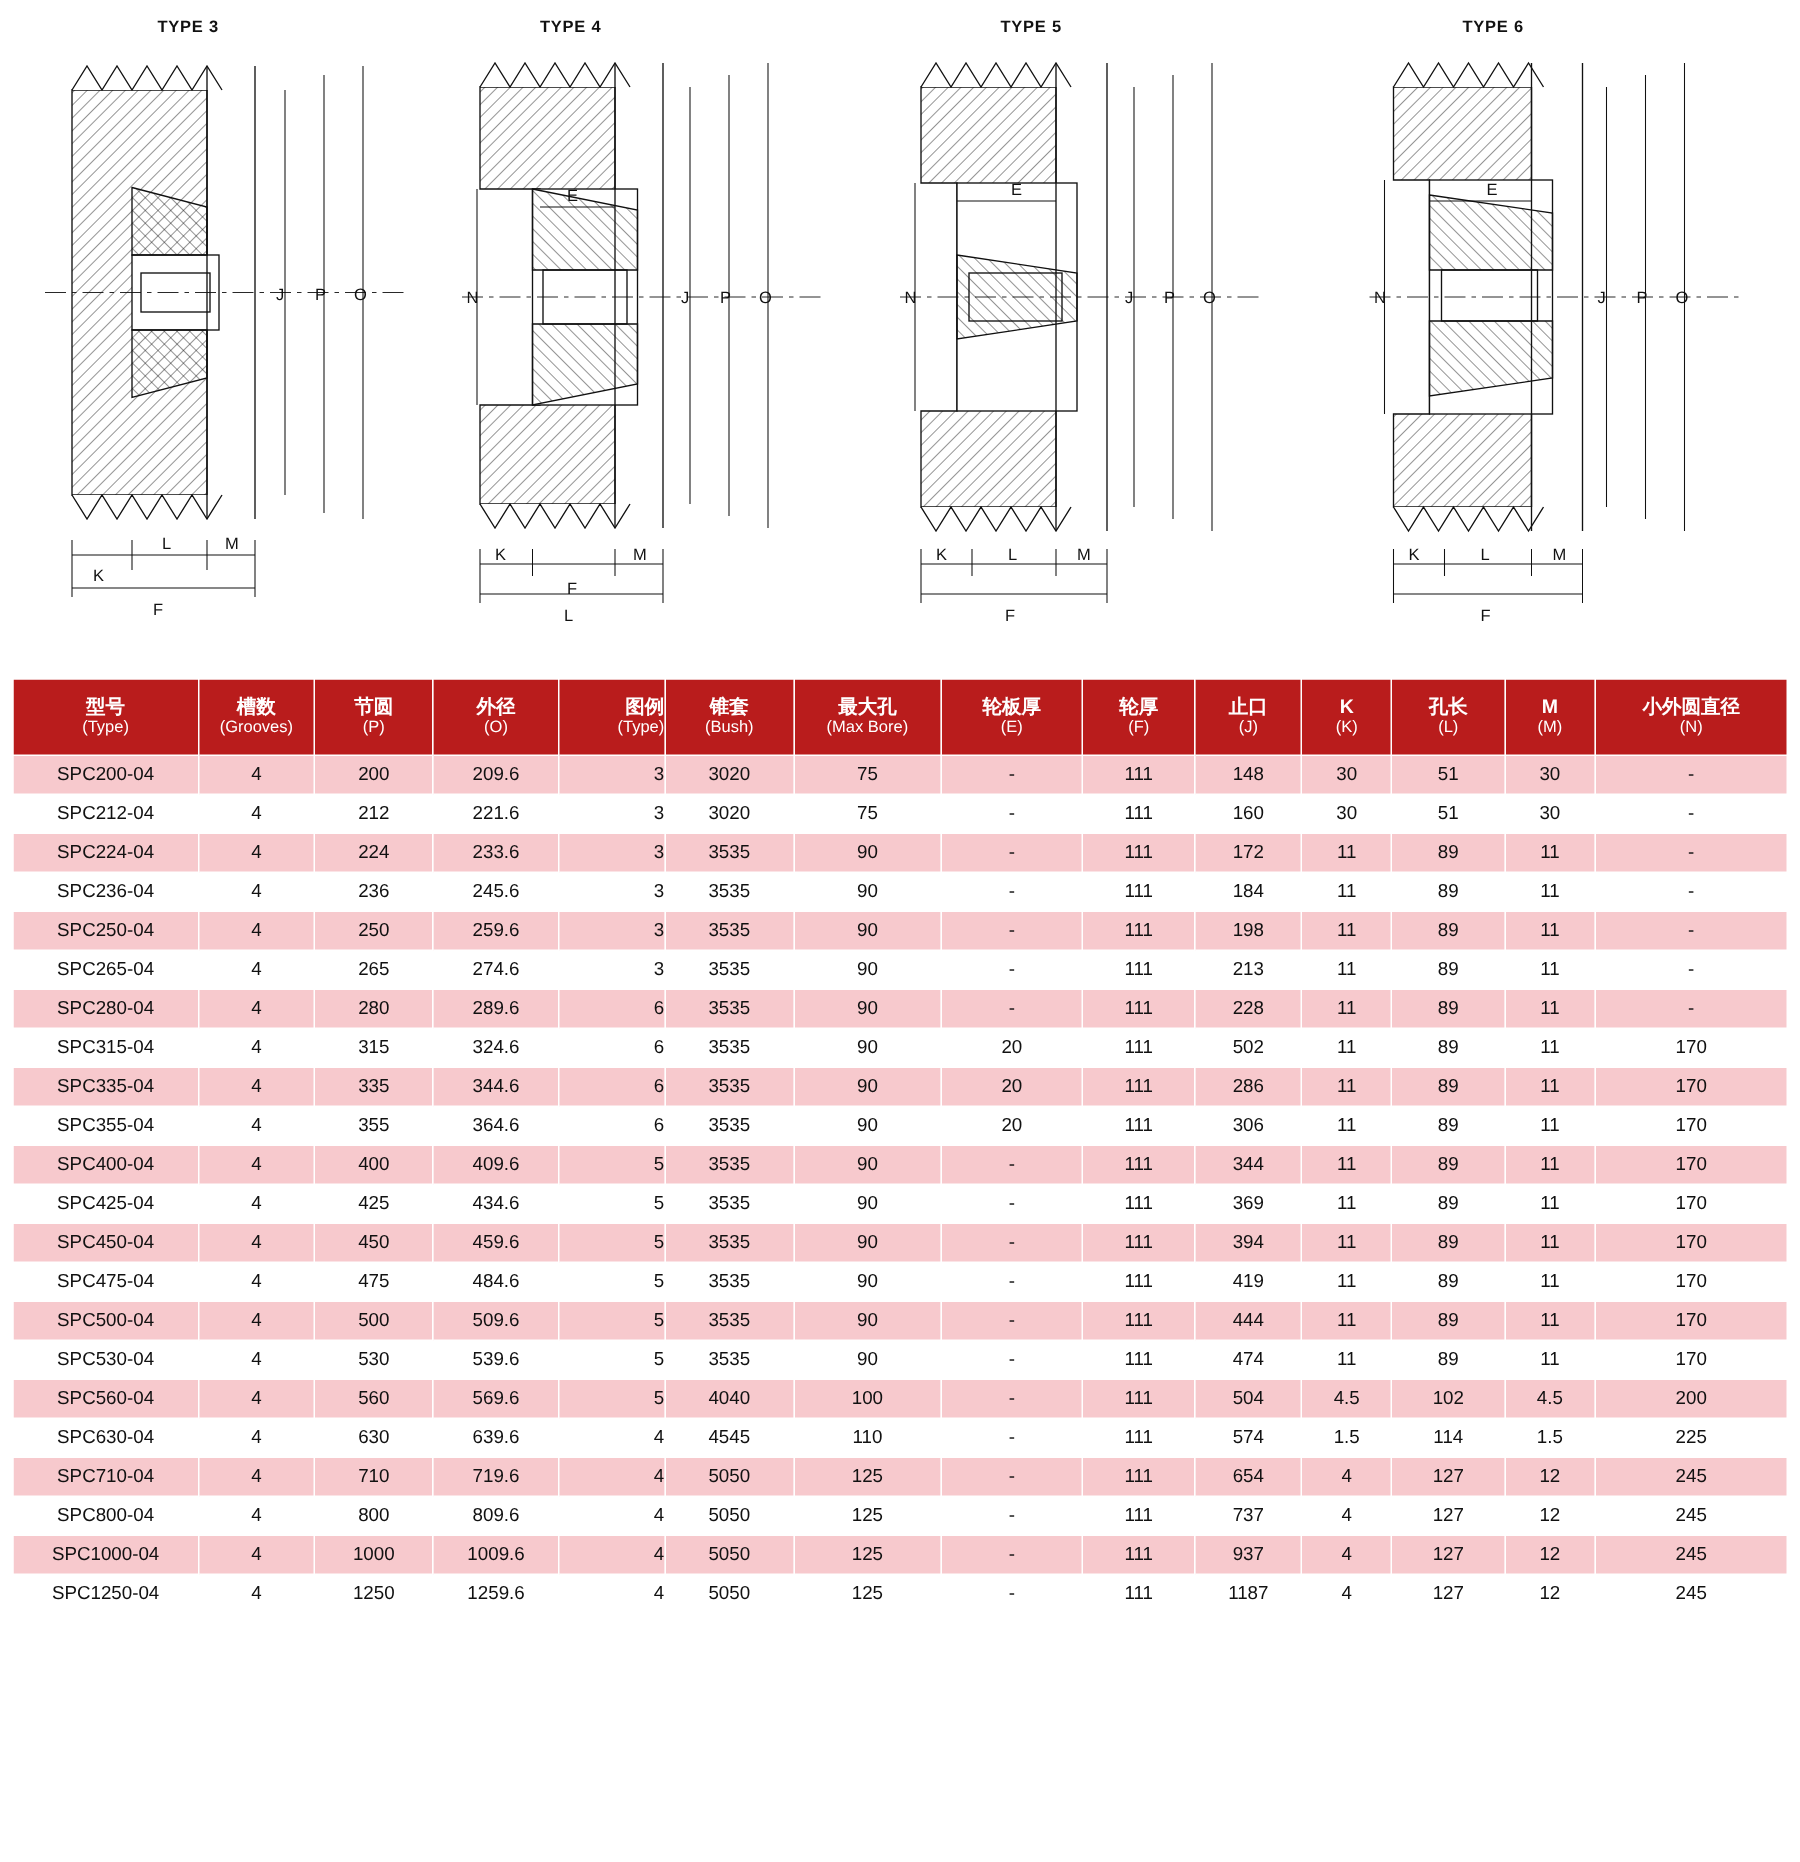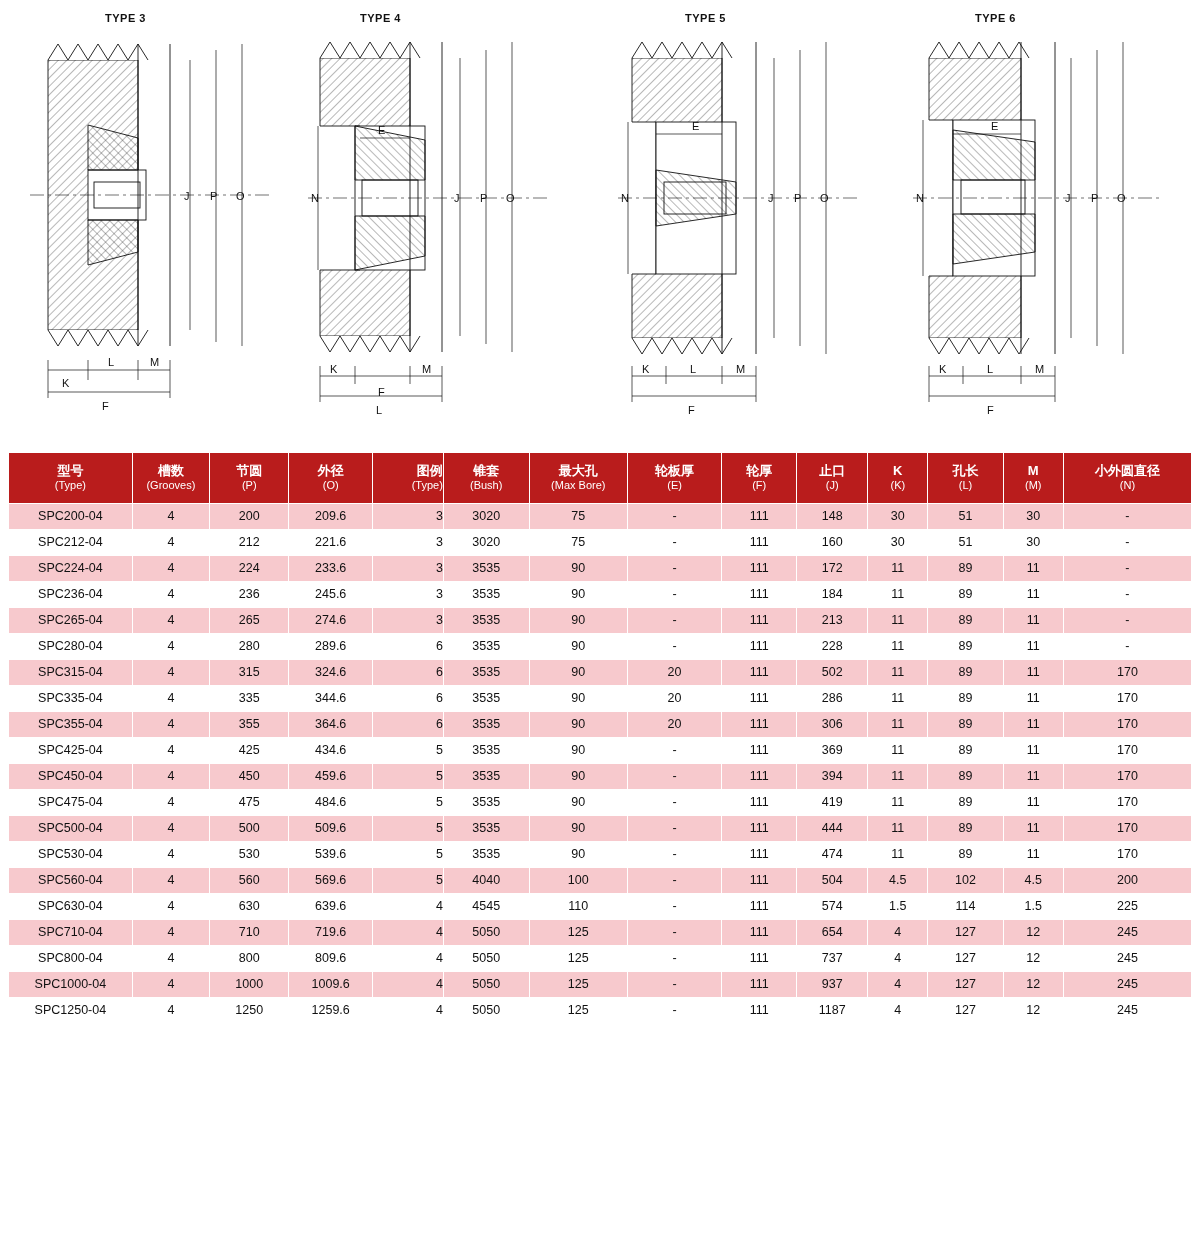--- a/index.html
+++ b/index.html
@@ -144,21 +144,21 @@
         <text x="154" y="172">J</text>
         <text x="180" y="172">P</text>
         <text x="206" y="172">O</text>
         <text x="30" y="343">K</text>
         <text x="78" y="366">F</text>
         <text x="122" y="343">M</text>
         <text x="76" y="384">L</text>
       </svg>
     </div>
 
-    <div class="diagram" style="left:610px;width:280px;">
+    <div class="diagram" style="left:592px;width:280px;">
       <div class="dg-title" style="left:75px;">TYPE 5</div>
       <svg class="dg-svg" width="280" height="390" viewBox="0 0 280 390">
         <defs>
           <pattern id="h5" width="6" height="6" patternTransform="rotate(45)" patternUnits="userSpaceOnUse">
             <line x1="0" y1="0" x2="0" y2="6" stroke="#111" stroke-width="0.6"></line>
           </pattern>
           <pattern id="h5b" width="6" height="6" patternTransform="rotate(-45)" patternUnits="userSpaceOnUse">
             <line x1="0" y1="0" x2="0" y2="6" stroke="#111" stroke-width="0.6"></line>
           </pattern>
         </defs>
@@ -374,20 +374,36 @@
             <td class="col6">90</td>
             <td class="col7">-</td>
             <td class="col8">111</td>
             <td class="col9">184</td>
             <td class="col10">11</td>
             <td class="col11">89</td>
             <td class="col12">11</td>
             <td class="col13">-</td>
           </tr>
           <tr>
+            <td class="col0">SPC250-04</td>
+            <td class="col1">4</td>
+            <td class="col2">250</td>
+            <td class="col3">259.6</td>
+            <td class="col4">3</td>
+            <td class="col5">3535</td>
+            <td class="col6">90</td>
+            <td class="col7">-</td>
+            <td class="col8">111</td>
+            <td class="col9">198</td>
+            <td class="col10">11</td>
+            <td class="col11">89</td>
+            <td class="col12">11</td>
+            <td class="col13">-</td>
+          </tr>
+          <tr>
             <td class="col0">SPC265-04</td>
             <td class="col1">4</td>
             <td class="col2">265</td>
             <td class="col3">274.6</td>
             <td class="col4">3</td>
             <td class="col5">3535</td>
             <td class="col6">90</td>
             <td class="col7">-</td>
             <td class="col8">111</td>
             <td class="col9">213</td>
@@ -448,20 +464,36 @@
             <td class="col0">SPC355-04</td>
             <td class="col1">4</td>
             <td class="col2">355</td>
             <td class="col3">364.6</td>
             <td class="col4">6</td>
             <td class="col5">3535</td>
             <td class="col6">90</td>
             <td class="col7">20</td>
             <td class="col8">111</td>
             <td class="col9">306</td>
+            <td class="col10">11</td>
+            <td class="col11">89</td>
+            <td class="col12">11</td>
+            <td class="col13">170</td>
+          </tr>
+          <tr>
+            <td class="col0">SPC400-04</td>
+            <td class="col1">4</td>
+            <td class="col2">400</td>
+            <td class="col3">409.6</td>
+            <td class="col4">5</td>
+            <td class="col5">3535</td>
+            <td class="col6">90</td>
+            <td class="col7">-</td>
+            <td class="col8">111</td>
+            <td class="col9">344</td>
             <td class="col10">11</td>
             <td class="col11">89</td>
             <td class="col12">11</td>
             <td class="col13">170</td>
           </tr>
           <tr>
             <td class="col0">SPC425-04</td>
             <td class="col1">4</td>
             <td class="col2">425</td>
             <td class="col3">434.6</td>

